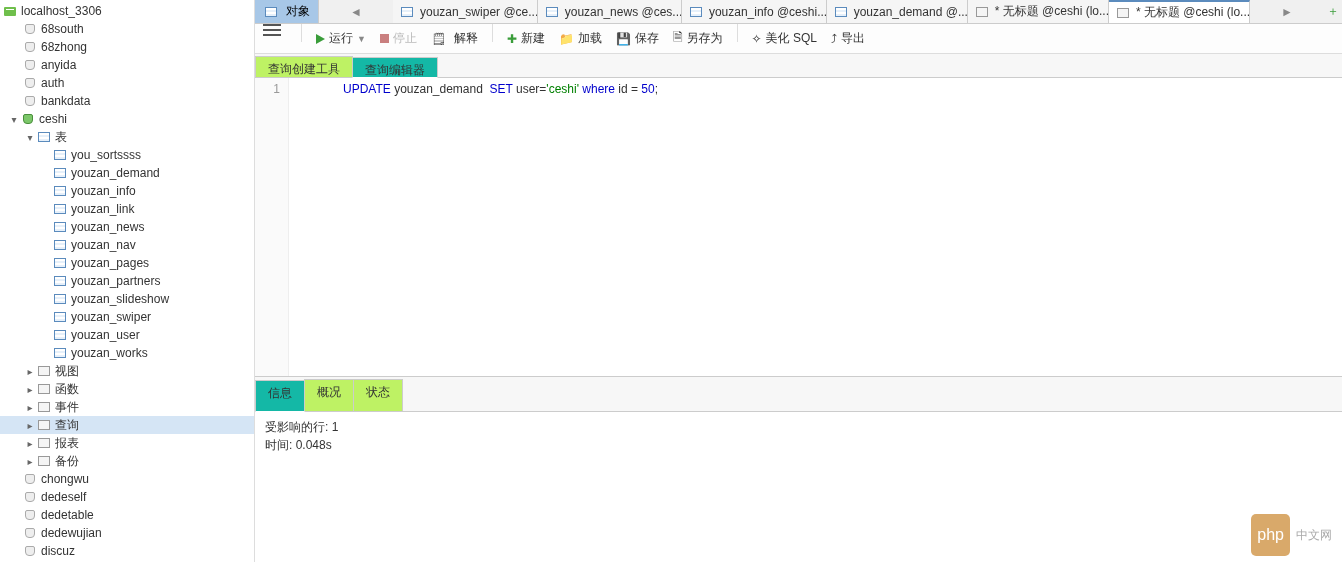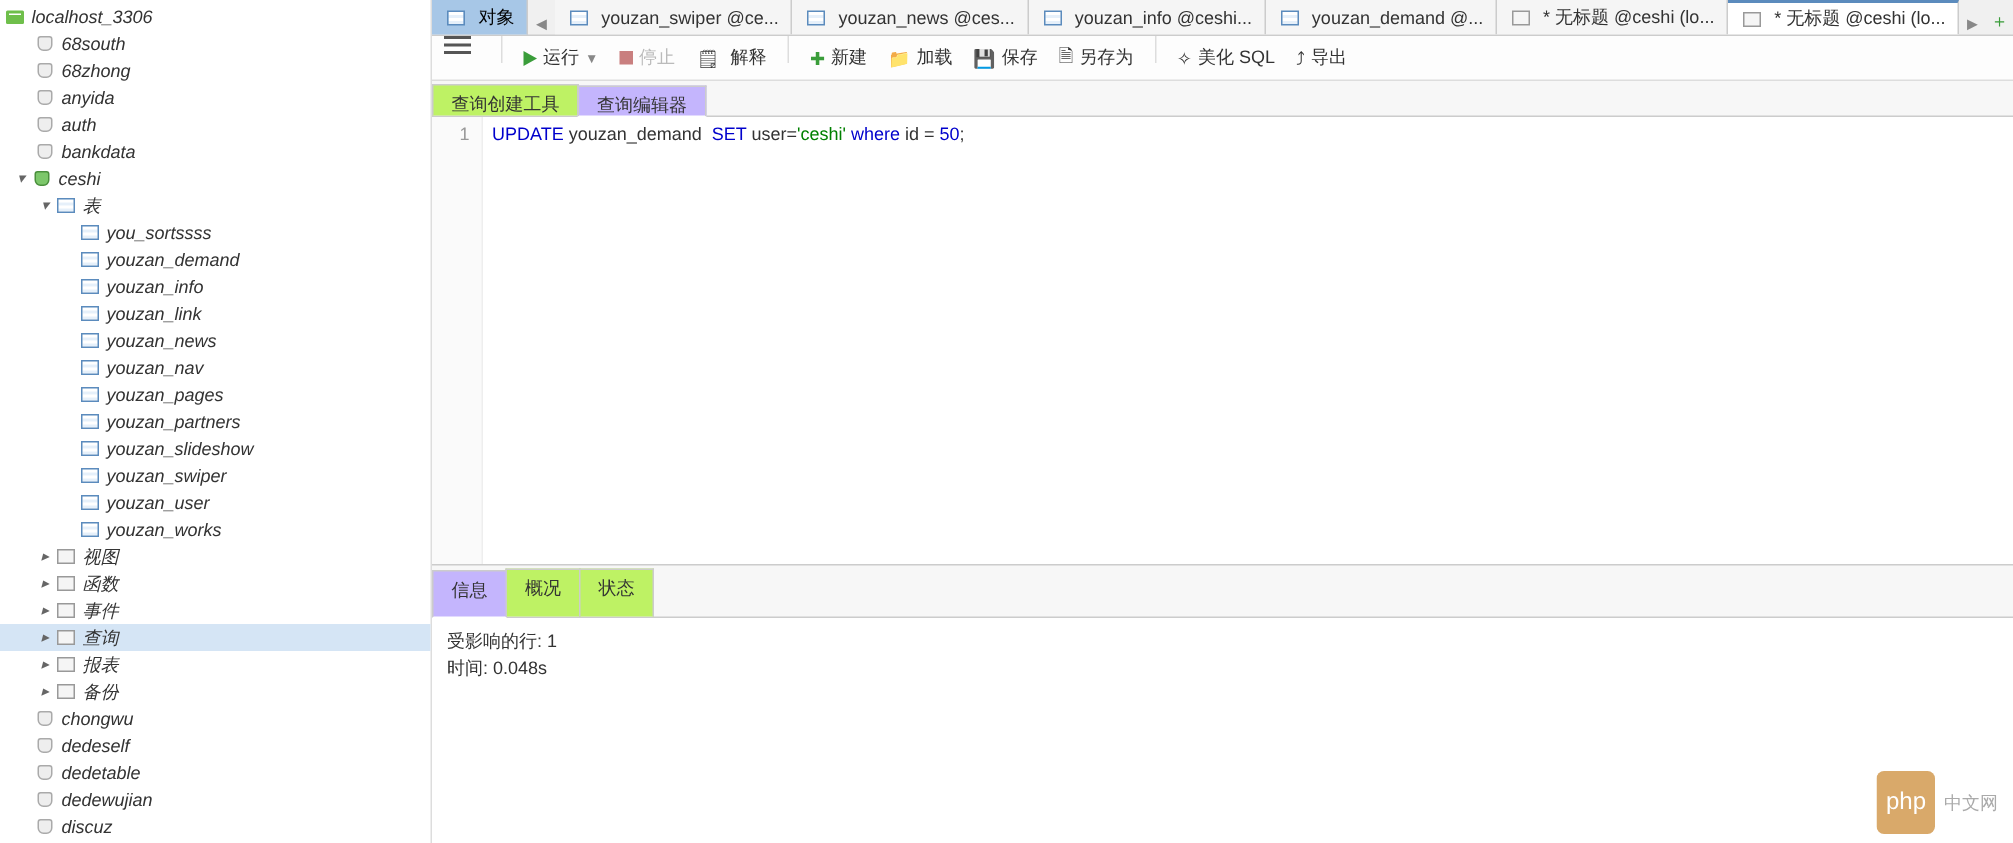--- a/index.html
+++ b/index.html
@@ -1,45 +1,45 @@
 <!DOCTYPE html>
 <html><head>
 <meta charset="utf-8">
 <style>
 * { margin:0; padding:0; box-sizing:border-box; font-family:"Microsoft YaHei",Arial,sans-serif; font-size:12px; }
 body { display:flex; width:1342px; height:562px; background:#fff; color:#333; overflow:hidden; }
-.sidebar { width:288px; height:100%; border-right:1px solid #ddd; overflow-y:auto; padding-top:2px;font-style:italic; }
+.sidebar { width:255px; height:100%; border-right:1px solid #ddd; overflow-y:auto; padding-top:2px; }
 .tree-row { display:flex; align-items:center; height:18px; cursor:default; white-space:nowrap; }
 .tree-row.sel { background:#d5e5f5; }
 .caret { width:12px; text-align:center; color:#666; font-size:10px; }
 .ic { width:16px; height:16px; margin-right:3px; display:inline-flex; align-items:center; justify-content:center; }
 .db-cyl { width:10px; height:10px; border:1px solid #aaa; border-radius:2px 2px 4px 4px; background:#eee; }
 .db-cyl.green { border-color:#4a8f3c; background:#7cc76a; }
 .tbl-grid { width:12px; height:10px; border:1px solid #5b8bbd; background:linear-gradient(#fff 50%,#e6f0fa 50%); background-size:100% 4px; }
 .fold-ic { width:12px; height:10px; border:1px solid #999; background:#f5f5f5; }
 .main { flex:1; display:flex; flex-direction:column; height:100%; min-width:0; }
-.tabs { display:flex; align-items:flex-end; height:24px; background:#f0f0f0; border-bottom:1px solid #ccc; }
+.tabs { display:flex; align-items:center; height:24px; background:#f0f0f0; border-bottom:1px solid #ccc;gap:28px; }
 .tab { display:flex; align-items:center; height:23px; padding:0 8px; border-right:1px solid #ccc; background:#f5f5f5; gap:4px; white-space:nowrap; overflow:hidden; }
 .tab.obj { background:#a7c7e7; color:#000; min-width:56px; }
 .tab.active { background:#fff; border-top:2px solid #5b8bbd; }
 .arrow-btn { width:18px; text-align:center; color:#888; }
 .toolbar { display:flex; height:30px; padding:0 8px; border-bottom:1px solid #ddd; gap:14px; background:#fdfdfd; }
 .tool-btn { display:flex; align-items:center; gap:4px; color:#333; }
 .tool-btn.dis { color:#bbb; }
 .tool-sep { width:1px; height:18px; background:#ddd; }
 .hamb { width:18px; display:flex; flex-direction:column; gap:3px; margin-right:6px; }
 .hamb div { height:2px; background:#555; }
 .play { width:0; height:0; border-left:9px solid #3a9d3a; border-top:5px solid transparent; border-bottom:5px solid transparent; }
 .stop { width:9px; height:9px; background:#c97f7f; }
 .subtabs { display:flex; height:24px; background:#f7f7f7; border-bottom:1px solid #ccc; }
 .subtab { padding:4px 12px; border:1px solid #ccc; border-bottom:none; background:#bef264; margin-right:-1px; margin-top:2px; }
-.subtab.active { background:#c4b5fd; border-bottom:1px solid #fff; position:relative; top:1px; }
+.subtab.active { background:#14b8a6; border-bottom:1px solid #fff; position:relative; top:1px; }
 .editor { flex:1; display:flex; background:#fff; overflow:auto; font-family:Consolas,monospace; font-size:13px; }
 .gutter { width:34px; text-align:right; padding:4px 8px 0 0; color:#999; background:#fafafa; border-right:1px solid #eee; }
-.code { padding:4px 0 0 6px; white-space:pre; }
+.code { padding:4px 0 0 6px; white-space:pre;margin-left:48px; }
 .kw { color:#0000cc; }
 .str { color:#008000; }
 .result-tabs { display:flex; height:36px; background:#f7f7f7; border-top:1px solid #ccc; border-bottom:1px solid #ccc; }
 .result-area { height:150px; padding:6px 10px; background:#fff; line-height:18px; color:#333; overflow:auto; }
 .watermark { position:fixed; right:10px; bottom:6px; display:flex; align-items:center; gap:6px; color:#aaa; font-size:13px; pointer-events:none; }
 .wm-badge { background:#d9a96a; color:#fff; padding:12px 6px; border-radius:5px; font-size:16px; }
 .ic svg { display:block; }
 </style>
 </head>
 <body>

